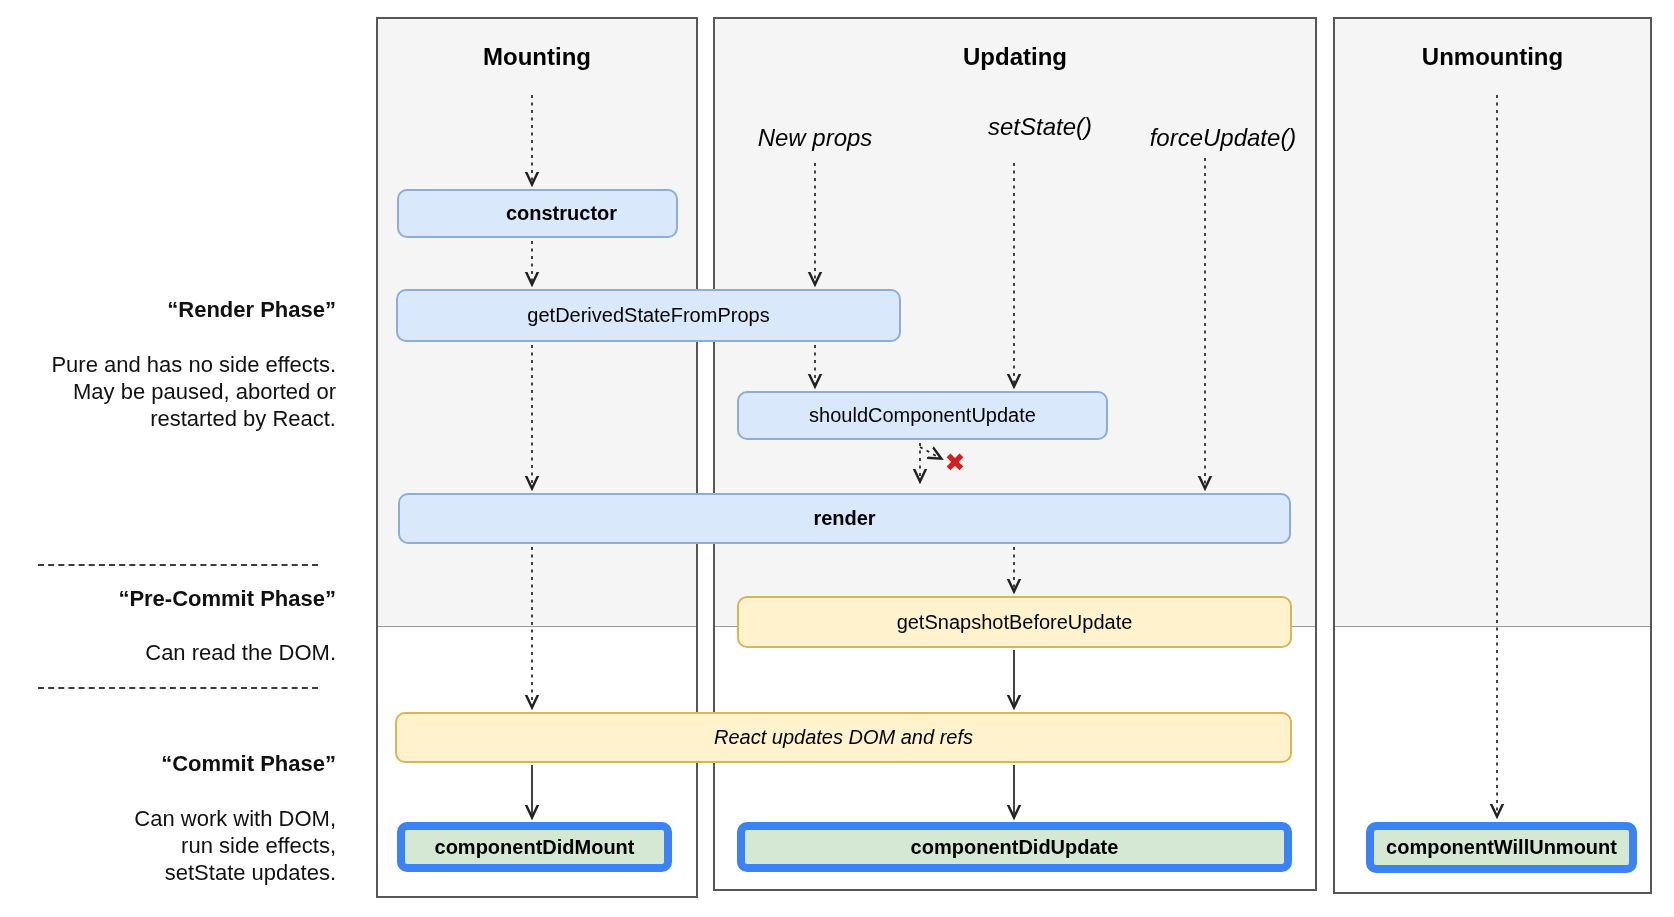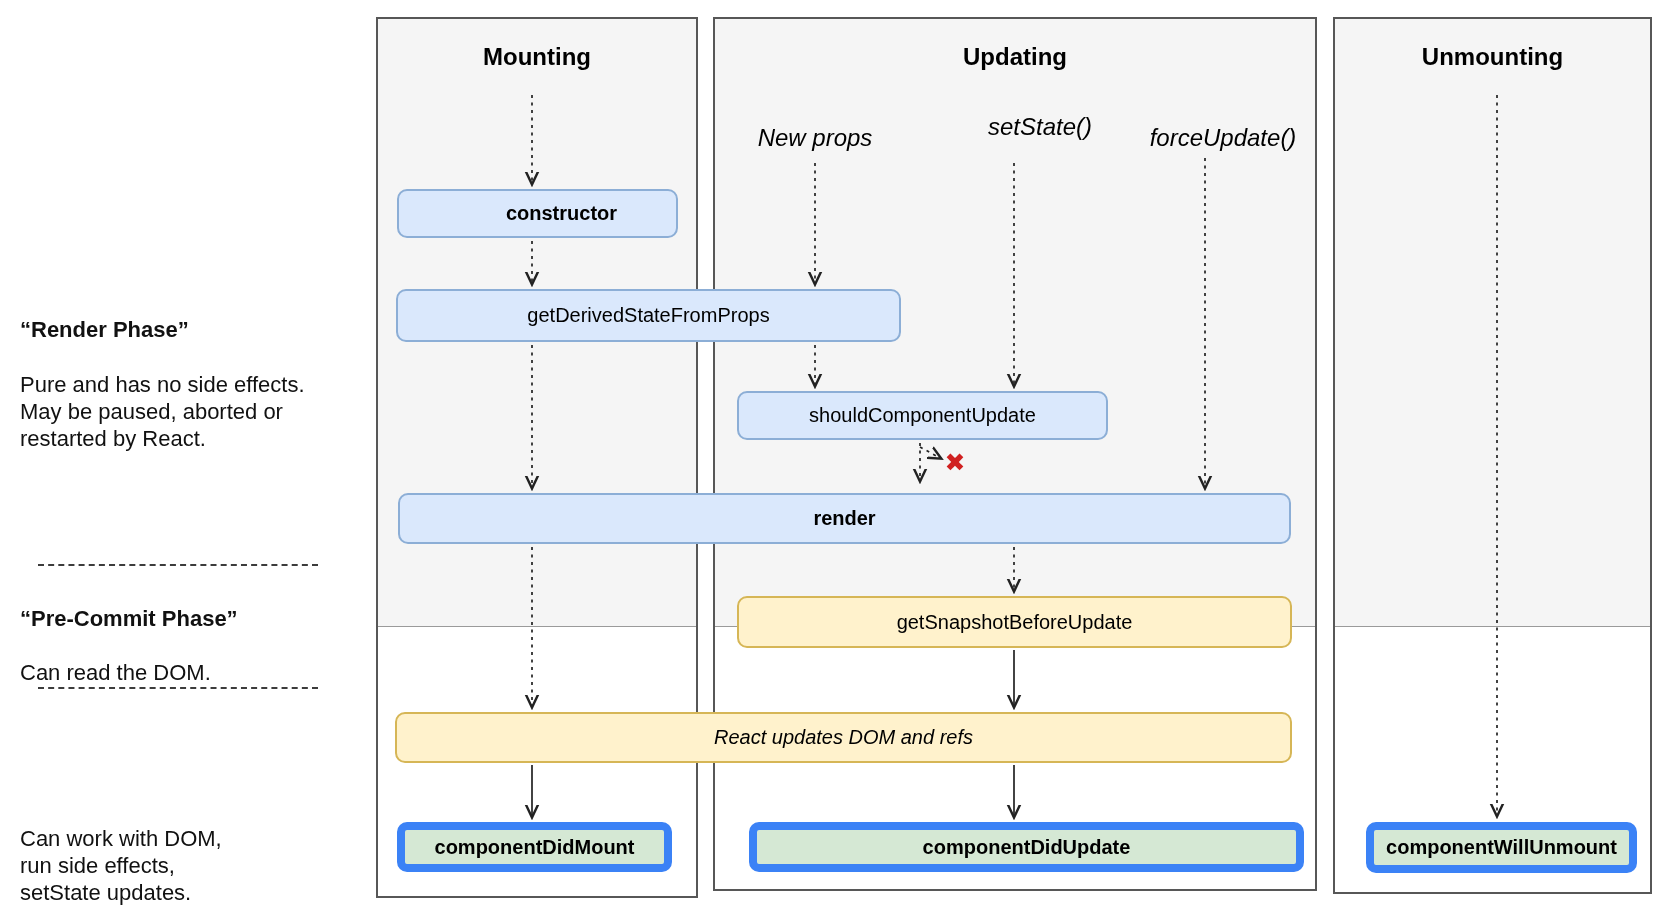--- a/index.html
+++ b/index.html
@@ -45,21 +45,21 @@
   .bold   { font-weight:bold; }
   .italic { font-style:italic; }
   
   .event-label {
     position:absolute; z-index:2;
     transform:translate(-50%,-50%);
     font-size:24px; font-style:italic; color:#000;
     white-space:nowrap;
   }
   
-  .note { position:absolute; left:20px; width:316px; text-align:left; z-index:2;margin-top:20px; }
+  .note { position:absolute; left:20px; width:316px; text-align:right; z-index:2; }
   .note-title { font-size:22px; font-weight:bold; }
   .note-body  { font-size:22px; line-height:27px; }
   .note-divider {
     position:absolute; left:38px; width:280px; height:0;
     border-top:2px dashed #3c3c3c; z-index:2;
   }
   
   .arrow-layer { position:absolute; left:0; top:0; z-index:3; }
   .x-icon {
     position:absolute; left:955px; top:462px; z-index:4;
@@ -82,20 +82,21 @@
 
   <div class="note-divider" style="top:564px;"></div>
 
   <div class="note note-title" style="top:586px;">“Pre-Commit Phase”</div>
   <div class="note note-body" style="top:639px;">
     <div>Can read the DOM.</div>
   </div>
 
   <div class="note-divider" style="top:687px;"></div>
 
+  <div class="note note-title" style="top:751px;">“Commit Phase”</div>
   <div class="note note-body" style="top:805px;">
     <div>Can work with DOM,</div>
     <div>run side effects,</div>
     <div>setState updates.</div>
   </div>
 
   <div class="col" style="left:376px; width:322px; height:881px;">
     <div class="col-top" style="height:608px;"></div>
     <div class="col-title">Mounting</div>
   </div>
@@ -144,16 +145,16 @@
 
   <div class="x-icon">✖</div>
 
   <div class="box blue bold" style="left:397px; top:189px; width:281px; height:49px;padding-left:48px;">constructor</div>
   <div class="box blue" style="left:737px; top:391px; width:371px; height:49px;">shouldComponentUpdate</div>
   <div class="box blue" style="left:396px; top:289px; width:505px; height:53px;">getDerivedStateFromProps</div>
   <div class="box yellow" style="left:737px; top:596px; width:555px; height:52px;">getSnapshotBeforeUpdate</div>
   <div class="box blue bold" style="left:398px; top:493px; width:893px; height:51px;">render</div>
   <div class="box yellow italic" style="left:395px; top:712px; width:897px; height:51px;">React updates DOM and refs</div>
   <div class="box green bold" style="left:397px; top:822px; width:275px; height:50px;">componentDidMount</div>
-  <div class="box green bold" style="left:737px; top:822px; width:555px; height:50px;margin-left:12px;">componentDidUpdate</div>
+  <div class="box green bold" style="left:737px; top:822px; width:555px; height:50px;">componentDidUpdate</div>
   <div class="box green bold" style="left:1366px; top:822px; width:271px; height:51px;">componentWillUnmount</div>
 
 </div>
 
 </body></html>

